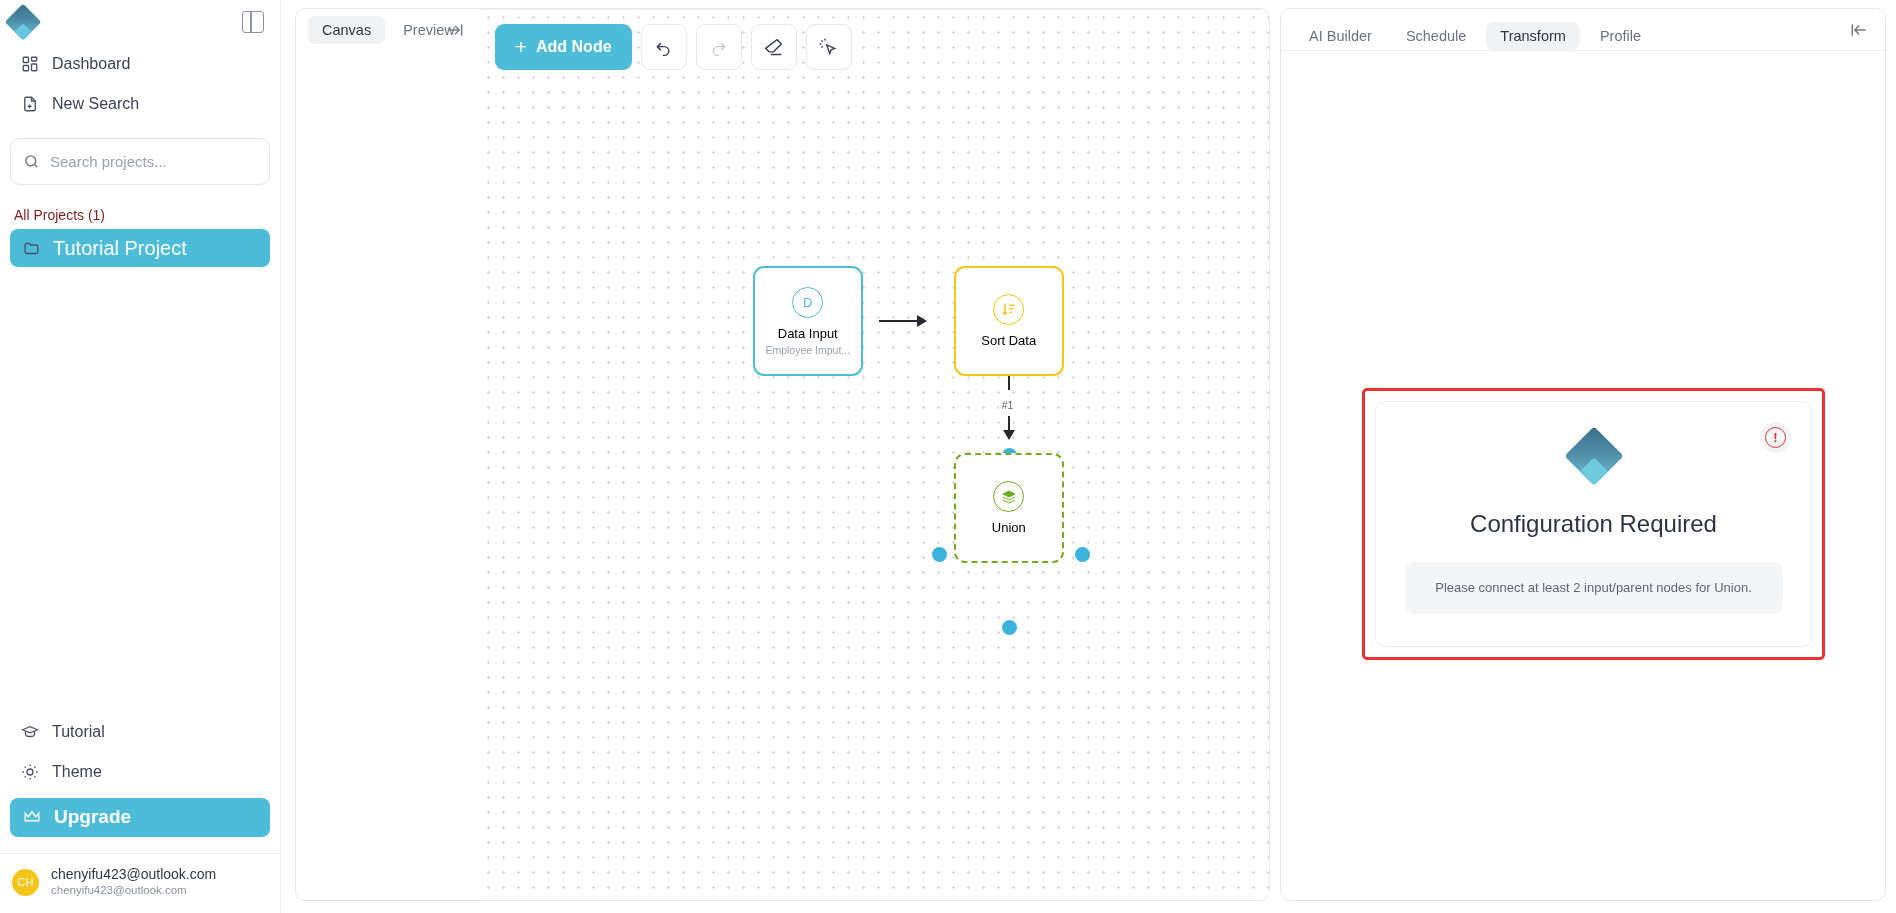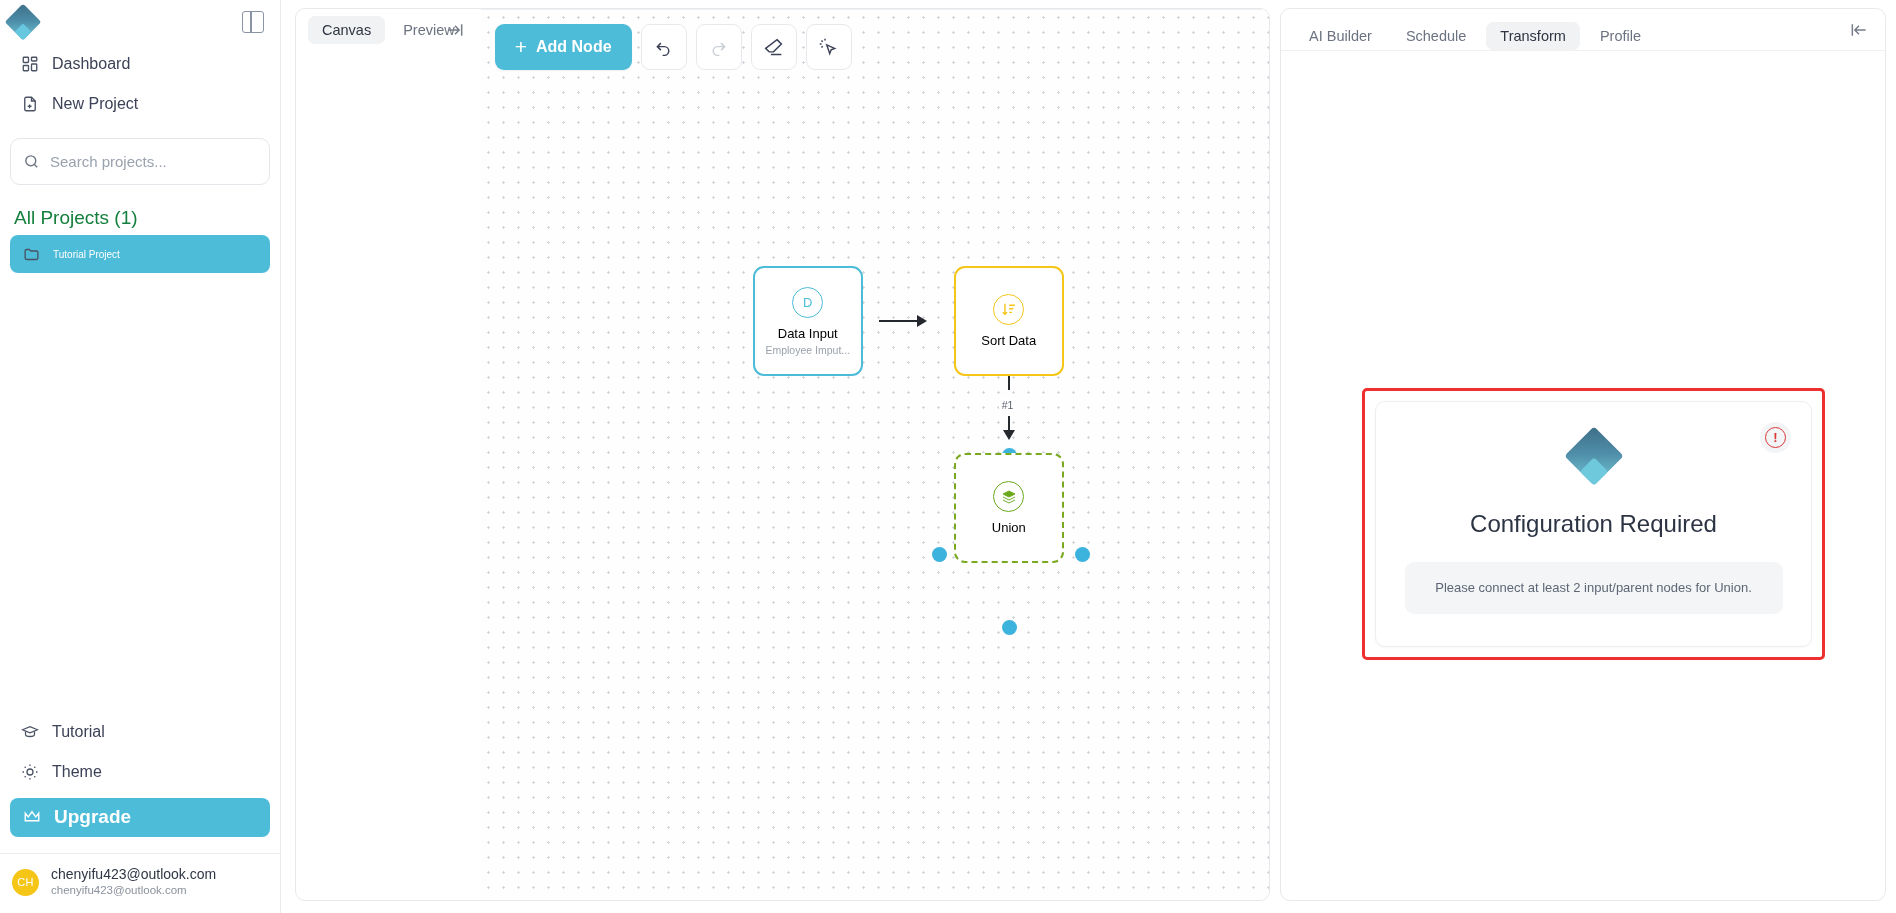--- a/index.html
+++ b/index.html
@@ -59,27 +59,27 @@
     font-family: "Liberation Sans", sans-serif;
     color: #3c4257; background:#fff; outline:none;
   }
   .search-box::placeholder { color:#9aa2ae; }
   .search-icon {
     position: absolute; left: 13px; top: 15px;
     width: 17px; height: 17px; color: #6d7584;
   }
 
   .section-label {
-    font-size: 19px; color: #15803d;
+    font-size: 14px; color: #7f1d1d;
     margin: 22px 0 6px 14px;
   }
   .project-item {
     display:flex; align-items:center; gap:12px;
     height: 38px; margin: 0 10px; padding: 0 12px;
-    border-radius: 8px; font-size: 10px; cursor:pointer;
+    border-radius: 8px; font-size: 20px; cursor:pointer;
   }
   .project-item.active { background: #4dbcd8; color: #fff; }
 
   .sb-spacer { flex: 1 1 auto; }
 
   .upgrade-btn {
     display:flex; align-items:center; gap:13px;
     height: 39px; margin: 6px 10px 16px; padding: 0 12px;
     border-radius: 8px; background:#4dbcd8; color:#fff;
     font-size: 19px; font-weight: 600; cursor:pointer;
@@ -285,21 +285,21 @@
     </div>
 
     <div class="nav-item">
       <span class="nav-icon">
         <svg width="18" height="18" viewBox="0 0 24 24" fill="none" stroke="currentColor" stroke-width="1.8">
           <path d="M14 3H7a2 2 0 0 0-2 2v14a2 2 0 0 0 2 2h10a2 2 0 0 0 2-2V8z"></path>
           <path d="M14 3v5h5"></path>
             <path d="M9 15h5M11.5 12.5v5"></path>
         </svg>
       </span>
-      <span>New Project</span>
+      <span>New Search</span>
     </div>
 
     <div class="search-wrap">
       <span class="search-icon">
         <svg width="17" height="17" viewBox="0 0 24 24" fill="none" stroke="currentColor" stroke-width="2">
           <circle cx="11" cy="11" r="7"></circle>
             <path d="M20 20l-3.8-3.8"></path>
         </svg>
       </span>
       <input class="search-box" type="text" placeholder="Search projects..." style="">

